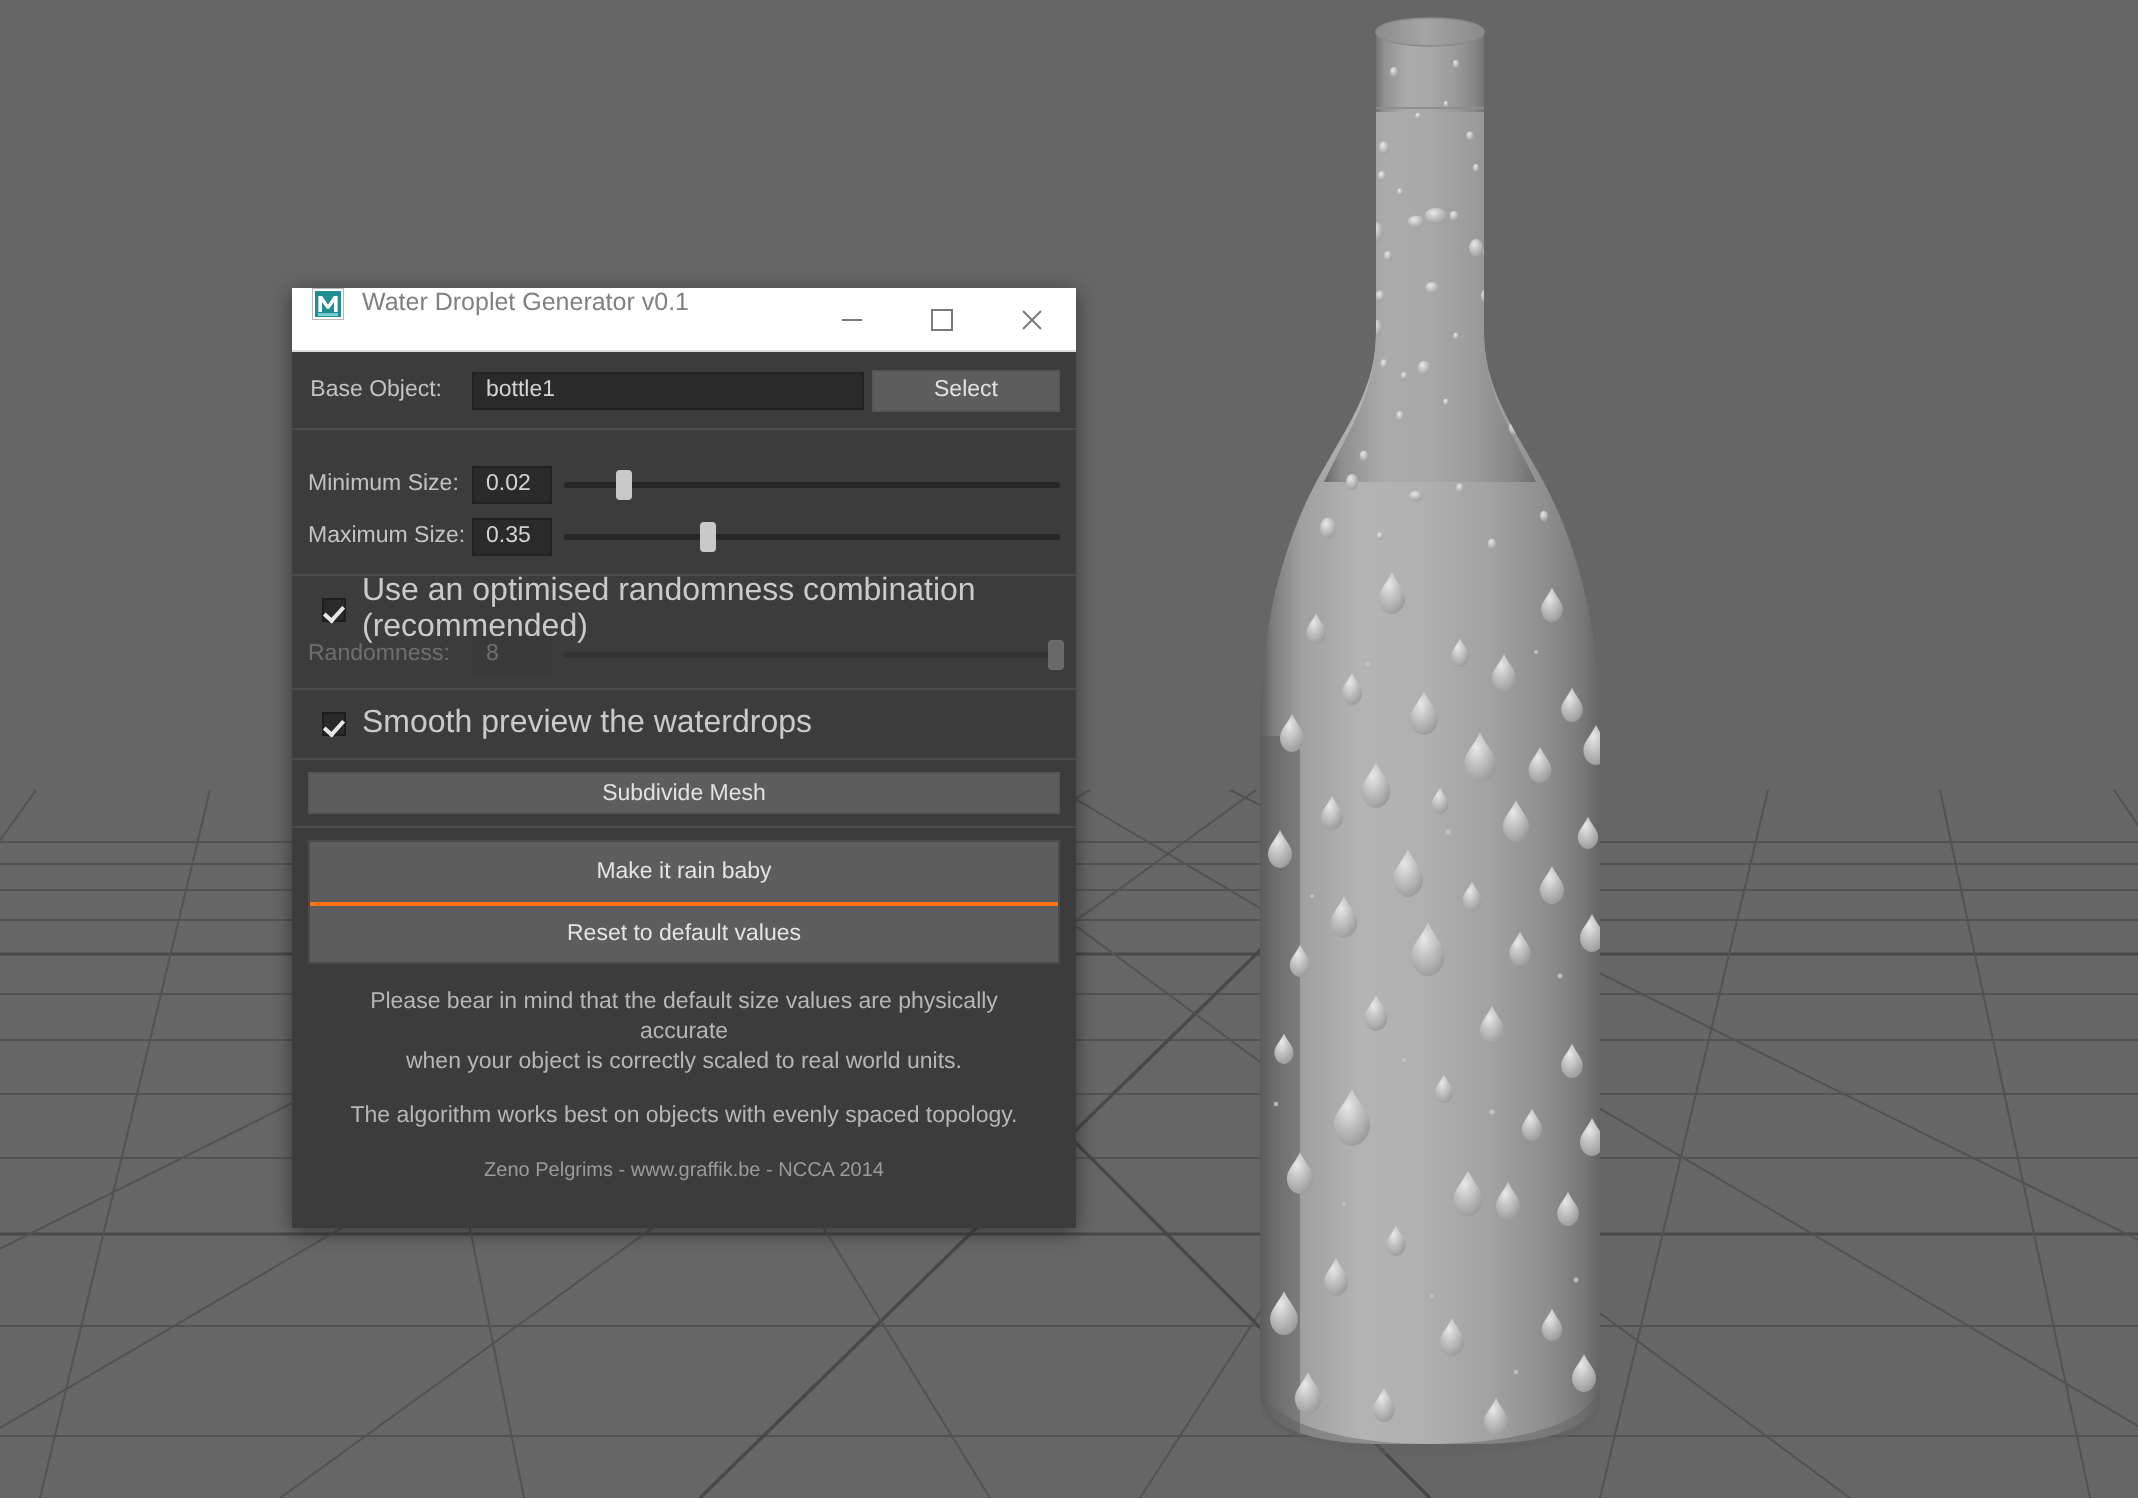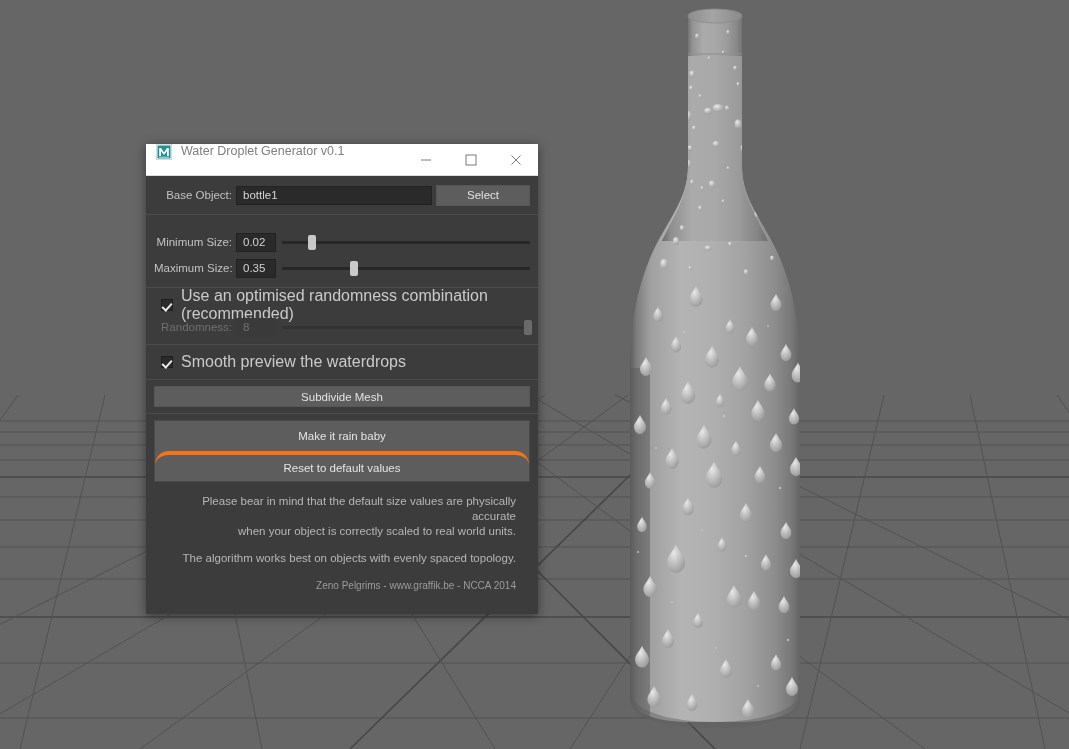--- a/index.html
+++ b/index.html
@@ -84,21 +84,21 @@
   }
 
   
   .row {
     display: flex; align-items: center;
     height: 22px;
   }
   .row-label {
     width: 82px;
     text-align: right;
-    padding-right: 4px;
+    padding-right: 15px;
     font-size: 11.5px;
     color: #c2c2c2;
     white-space: nowrap;
     flex: 0 0 auto;
   }
   .row-label.disabled { color: #6f6f6f; }
 
   .text-field {
     background: #2a2a2a;
     border: 1px solid #222;
@@ -186,24 +186,24 @@
   .big-btns {
     border: 1px solid #4a4a4a;
     background: #5d5d5d;
   }
   .big-btn {
     height: 30px;
     display: flex; align-items: center; justify-content: center;
     font-size: 11.5px;
     color: #e4e4e4;
   }
-  .big-btn + .big-btn { border-top: 4px solid #f97316; border-radius: 14px; }
-
-  
-  .notes { text-align: right; padding: 0 14px; }
+  .big-btn + .big-btn { border-top: 2px solid #f97316; }
+
+  
+  .notes { text-align: center; padding: 0 14px; }
   .note {
     font-size: 11.5px;
     color: #b6b6b6;
     line-height: 15px;
   }
   .note-sm {
     font-size: 10px;
     color: #9b9b9b;
   }
   .sp8  { height: 8px; }

